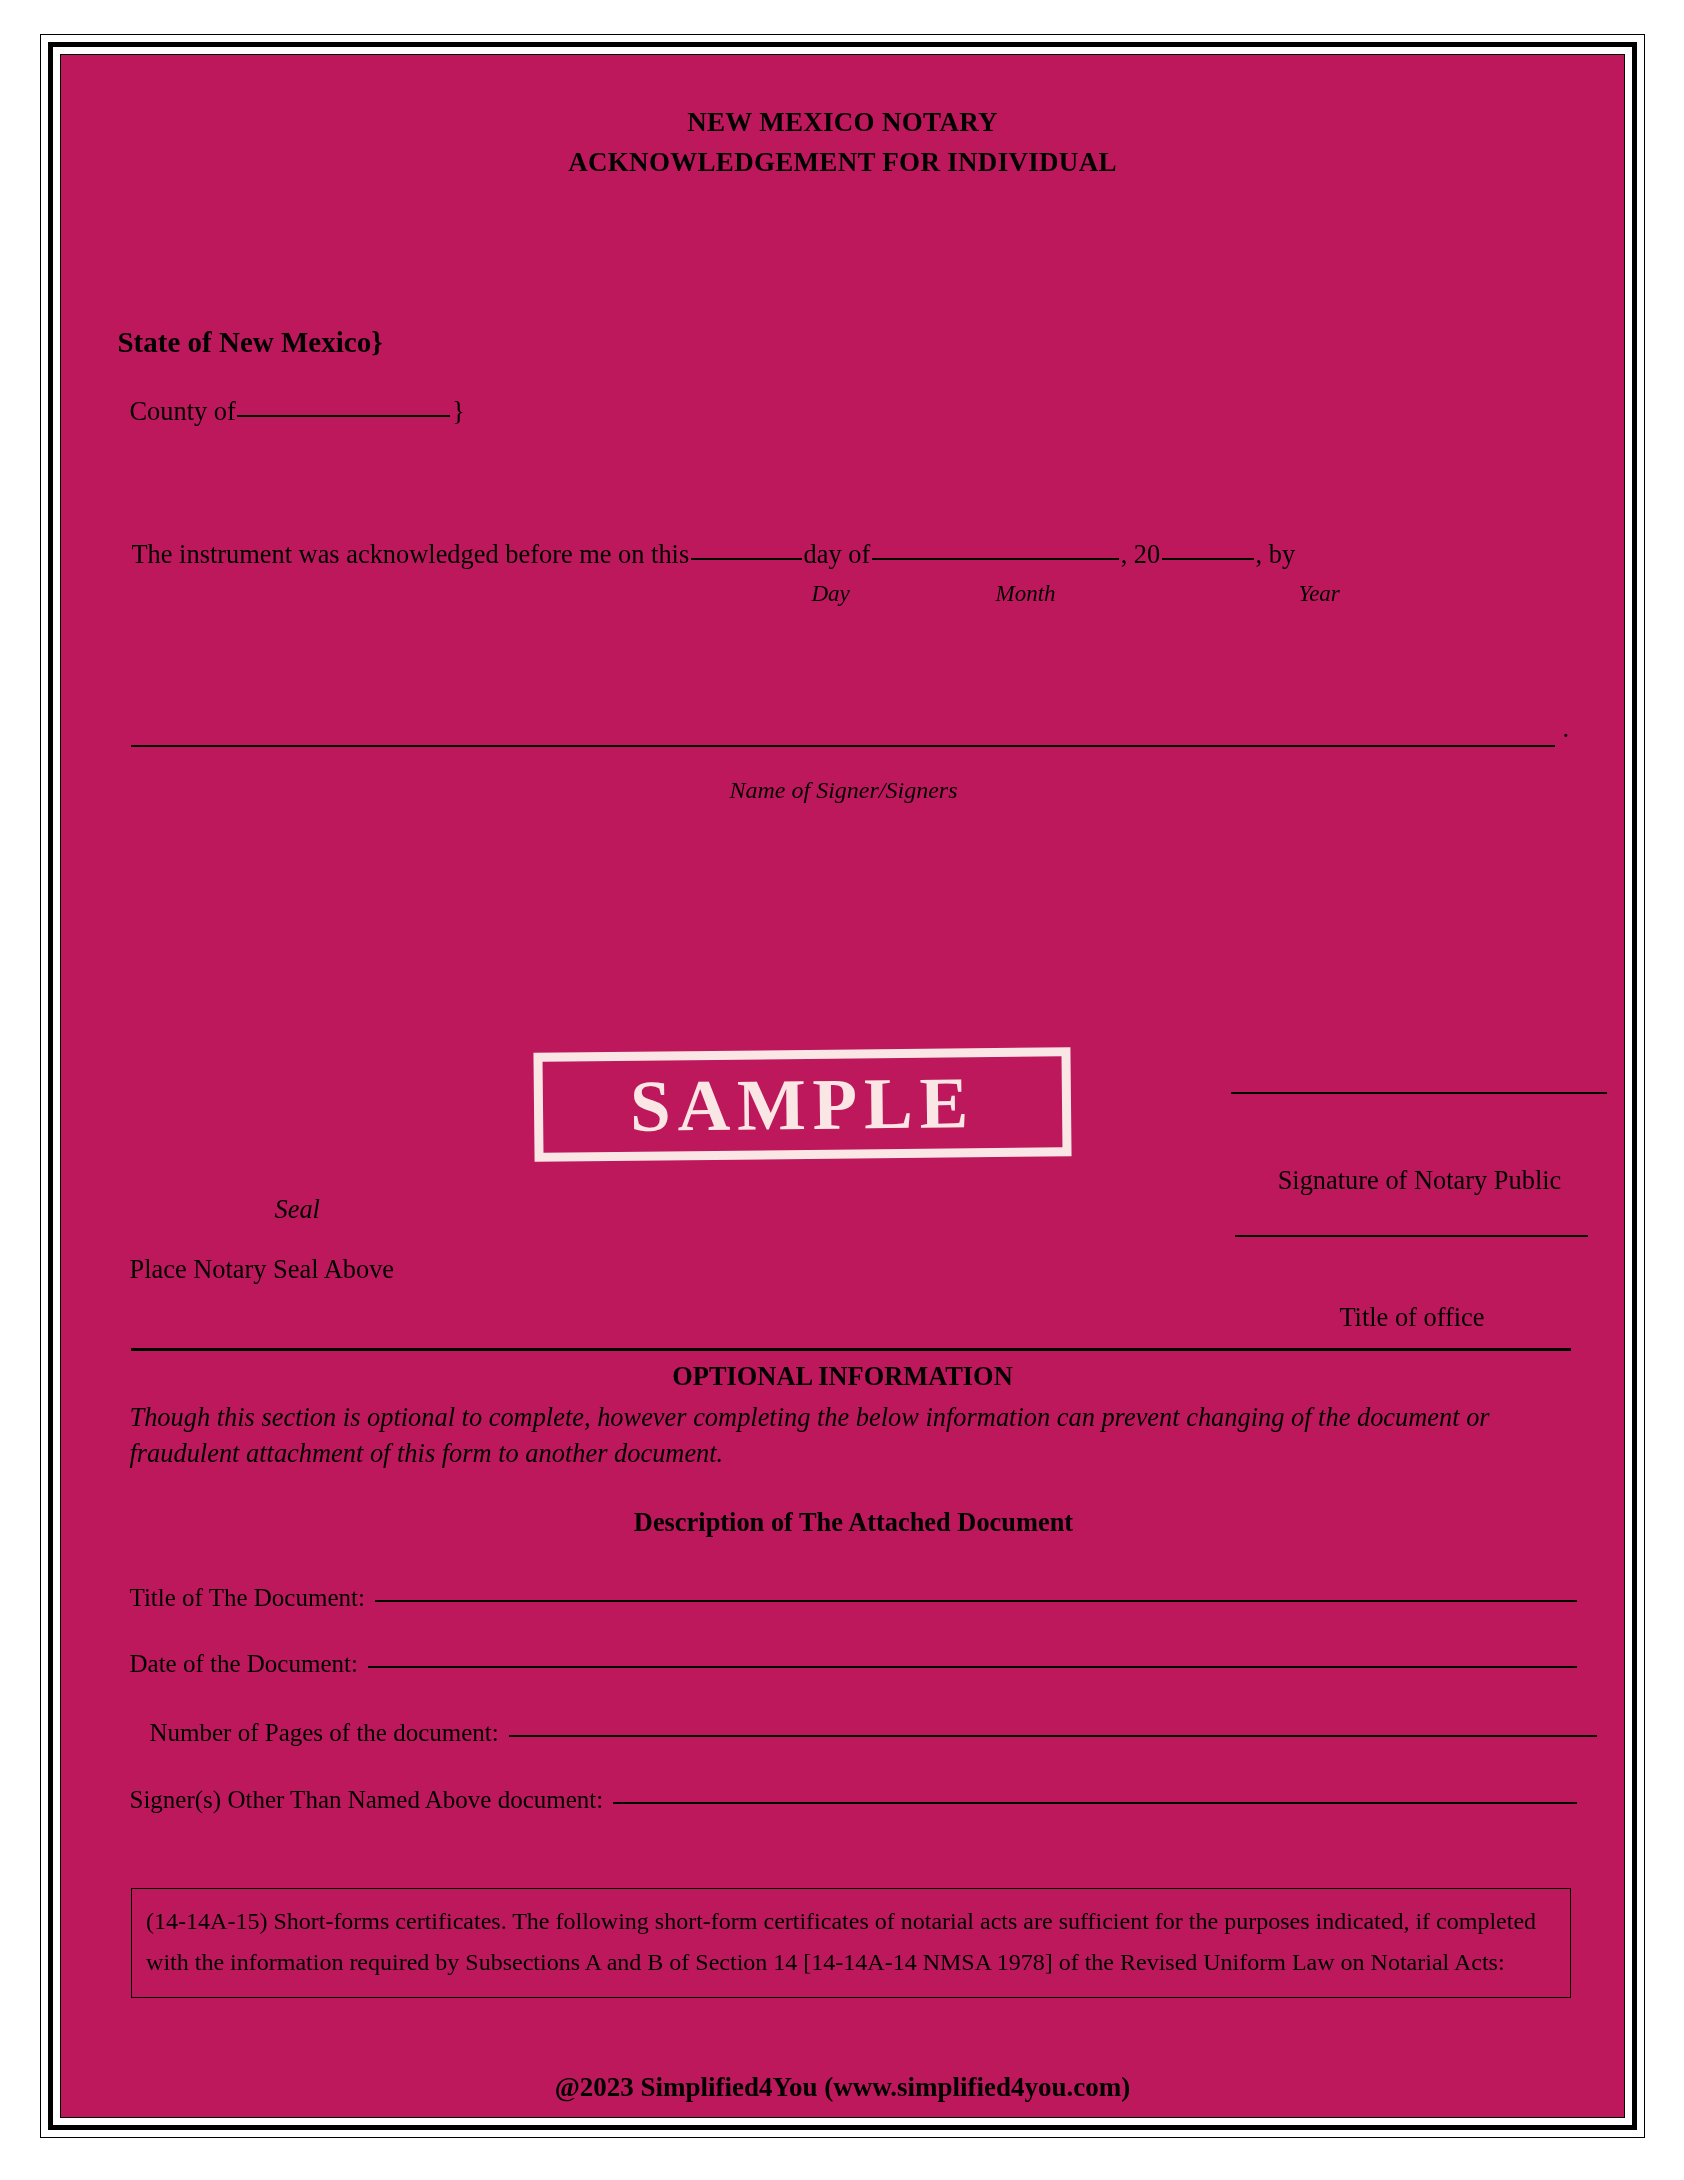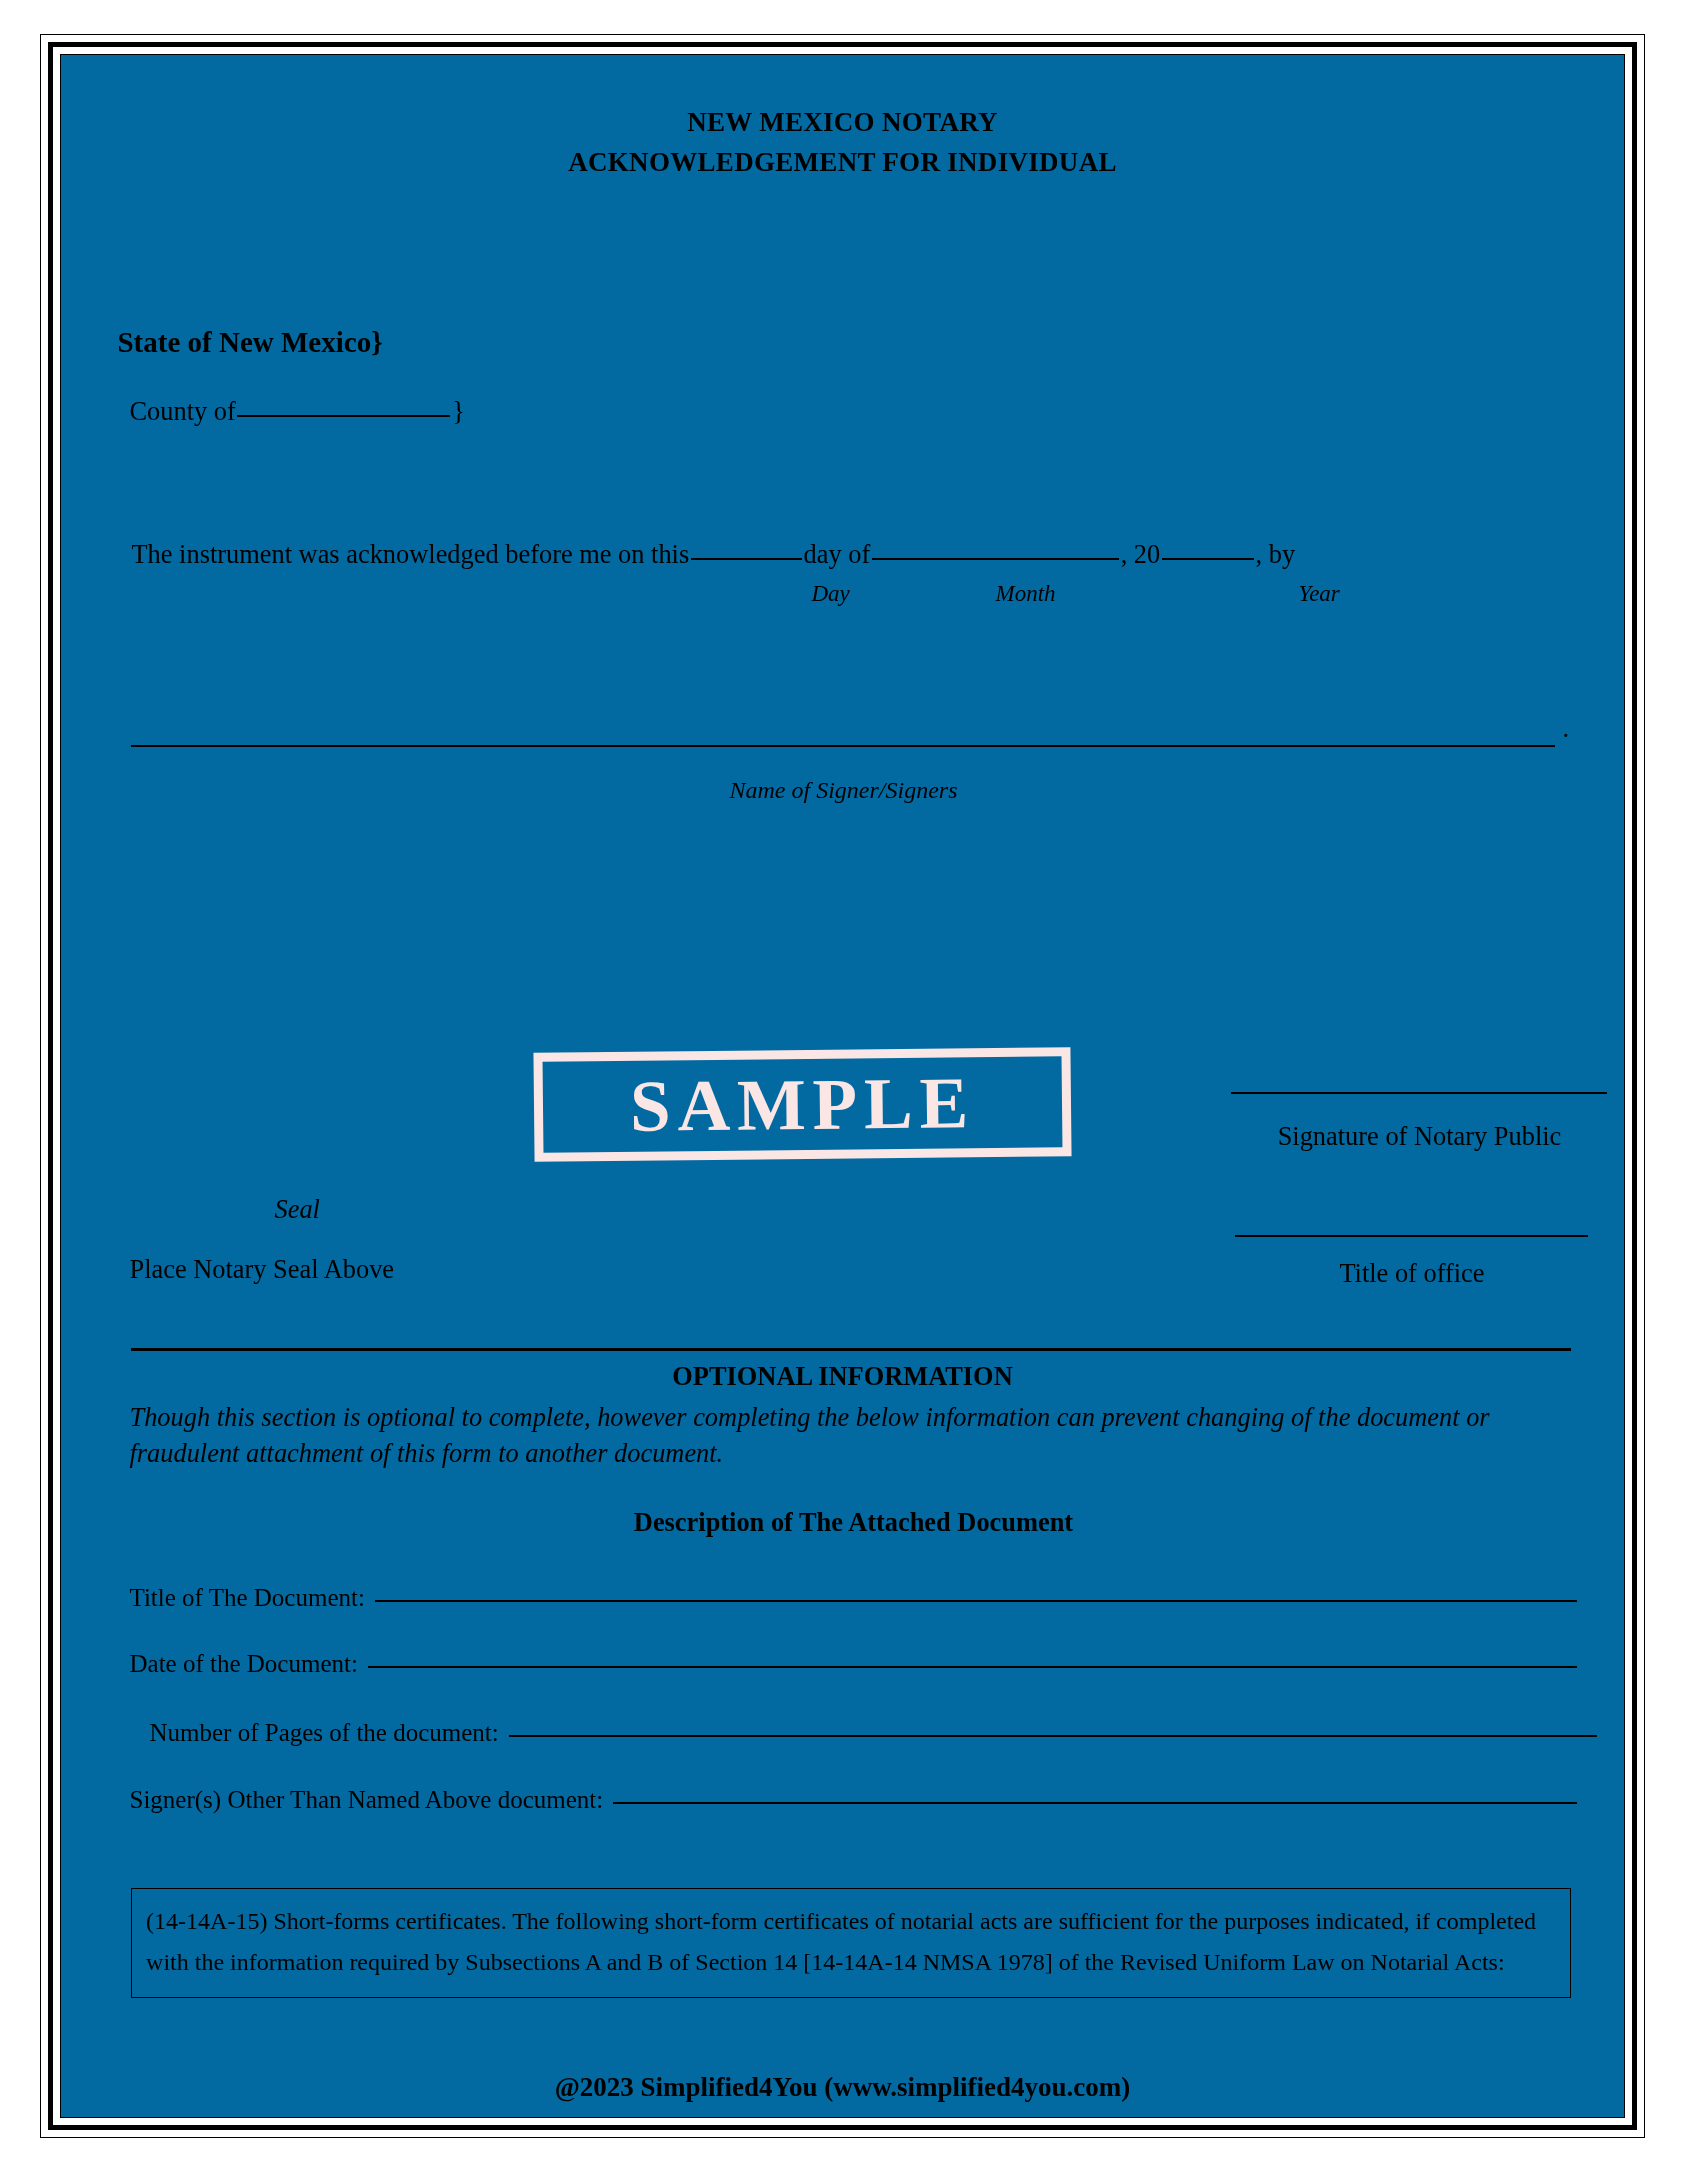--- a/index.html
+++ b/index.html
@@ -36,21 +36,21 @@
     box-sizing: border-box;
   }
   .page-frame-inner {
     position: absolute;
     left: 7.7px;
     top: 7.7px;
     right: 7.7px;
     bottom: 7.7px;
     border: 1.7px solid #000;
     box-sizing: border-box;
-    background: #0369a1;
+    background: #be185d;
   }
 
   
   .content {
     position: absolute;
     left: 0;
     top: 0;
     right: 0;
     bottom: 0;
     overflow: hidden;
@@ -176,20 +176,21 @@
     width: 376px;
     border-bottom: 2.6px solid #000;
   }
   .sig-rule-1 { top: 1037px; }
   .sig-rule-2 { top: 1180px; width: 353px; left: 1174px; }
   .sig-caption {
     position: absolute;
     text-align: center;
     font-size: 26.4px;
     white-space: nowrap;
+    margin-top: 44px;
   }
   .sig-caption-1 { left: 1170px; width: 376px; top: 1066px; }
   .sig-caption-2 { left: 1174px; width: 353px; top: 1203px; }
 
   
   .seal-label {
     position: absolute;
     left: 213px;
     top: 1139px;
     font-style: italic;

